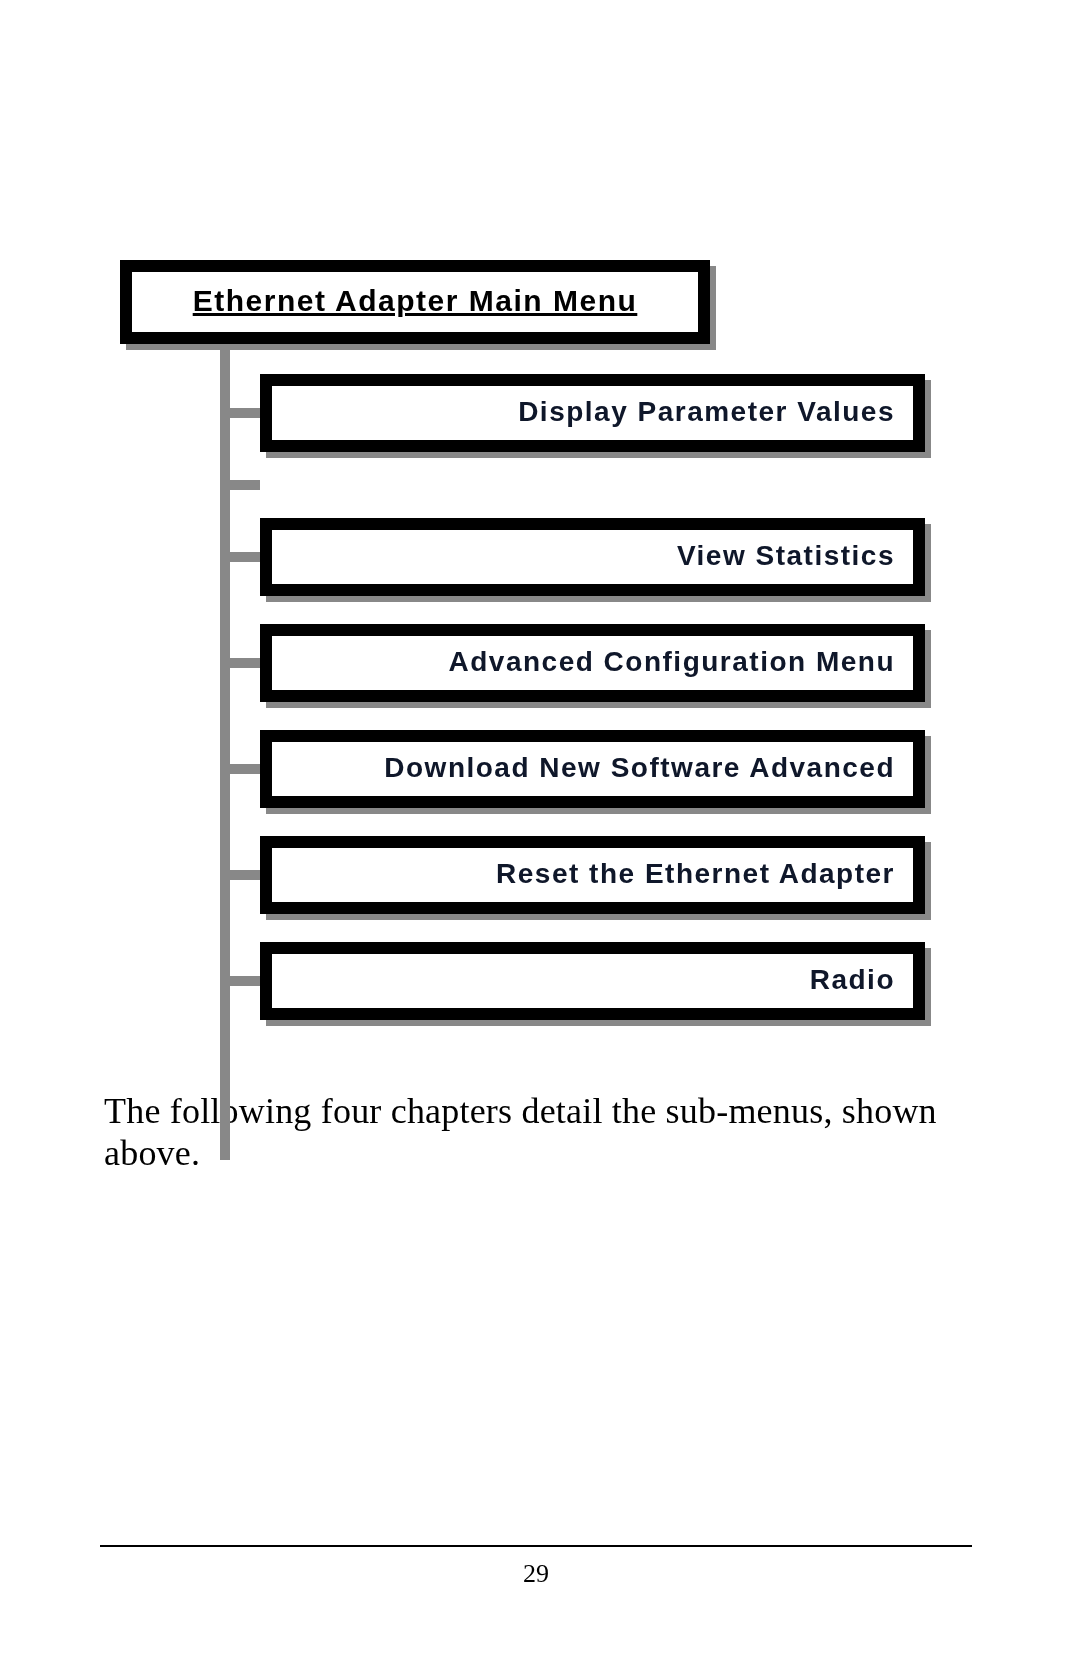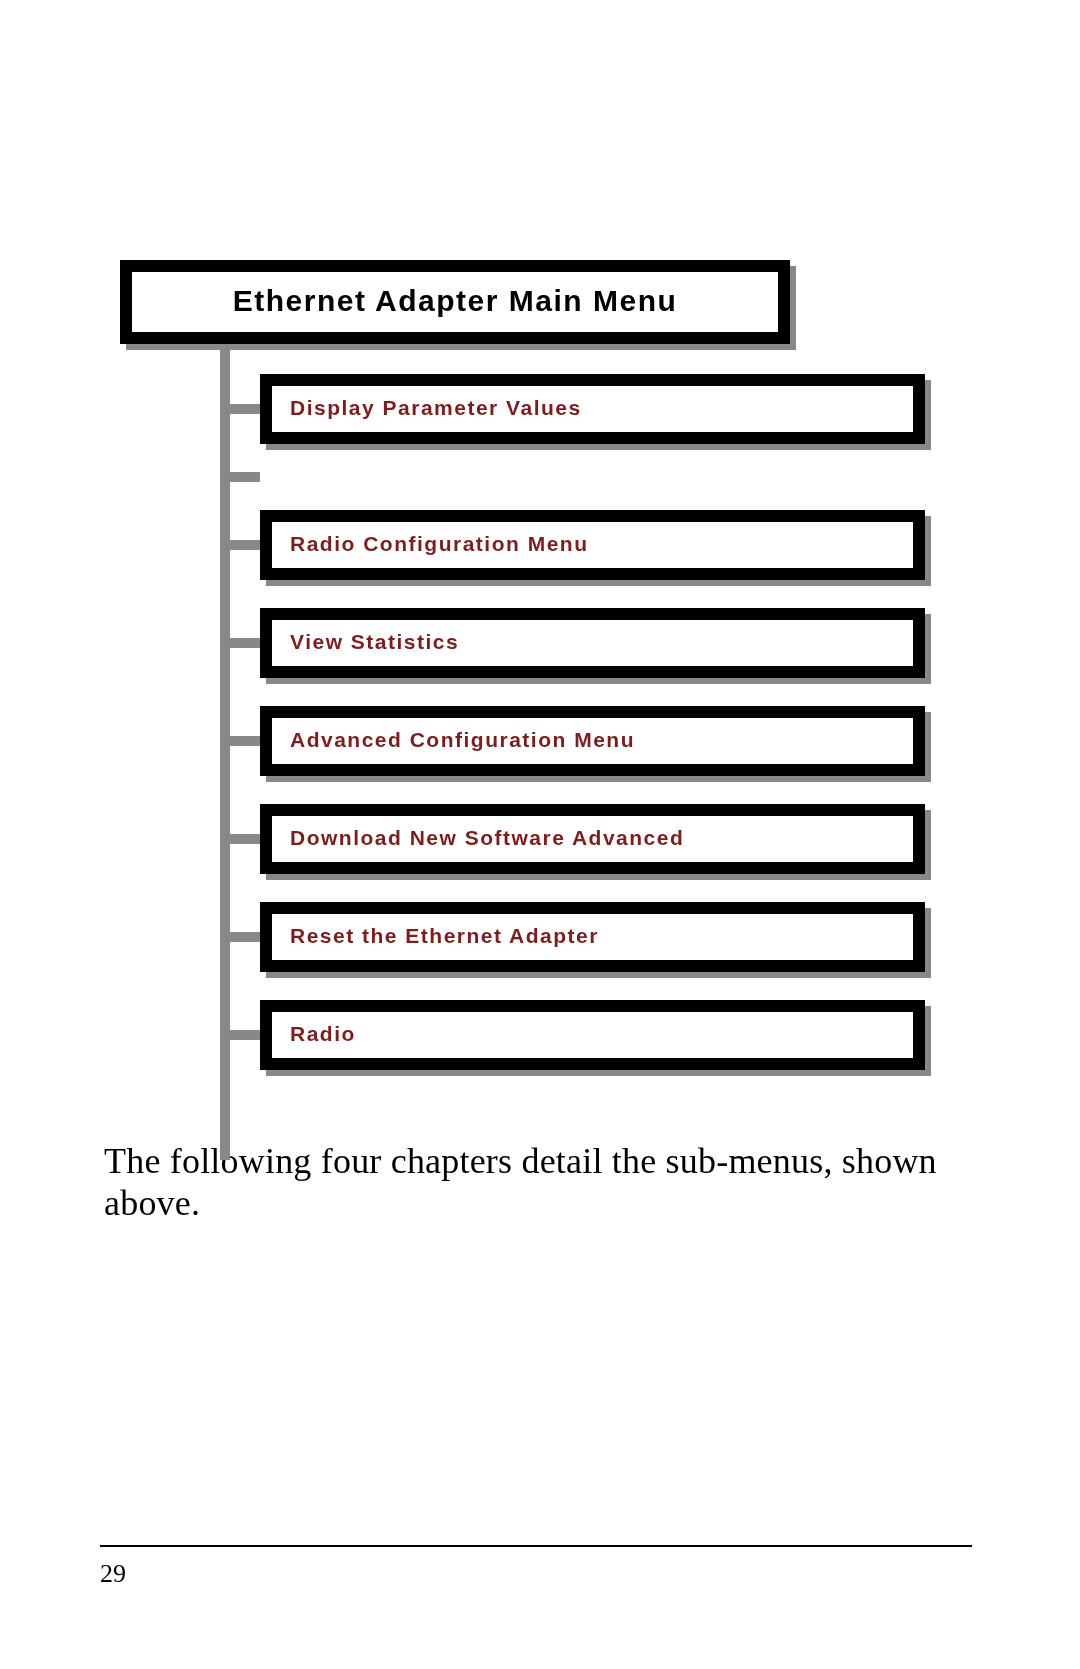--- a/index.html
+++ b/index.html
@@ -20,26 +20,27 @@
     padding: 260px 100px 100px 100px;
     position: relative;
   }
   .diagram {
     position: relative;
     width: 840px;
     margin: 0 auto;
   }
   .main-box {
     position: relative;
-    width: 670px;
+    width: 590px;
     margin-left: 0;
     background: #fff;
     border: 12px solid #000;
     padding: 12px 20px 14px 20px;
     box-shadow: 6px 6px 0 0 #888;
+    text-decoration: underline;
   }
   .main-box-text {
     font-family: Arial, Helvetica, sans-serif;
     font-weight: 700;
     font-size: 30px;
     letter-spacing: 1.5px;
     text-align: center;
     color: #000;
   }
   .tree-wrap {
@@ -71,40 +72,40 @@
     background: #fff;
     border: 12px solid #000;
     padding: 10px 18px 12px 18px;
     box-shadow: 6px 6px 0 0 #888;
     flex: 0 0 auto;
     width: 665px;
   }
   .child-text {
     font-family: Arial, Helvetica, sans-serif;
     font-weight: 700;
-    font-size: 21px;
+    font-size: 28px;
     letter-spacing: 1.5px;
-    text-align: left;
-    color: #7f1d1d;
+    text-align: right;
+    color: #0f172a;
     white-space: nowrap;
   }
   .body-text {
     font-family: "Times New Roman", Times, serif;
     font-size: 36px;
     color: #000;
     margin-top: 70px;
     margin-left: 4px;
     letter-spacing: 0.2px;
   }
   .footer {
     position: absolute;
     left: 100px;
     right: 108px;
     bottom: 80px;
-    text-align: left;
+    text-align: center;
   }
   .footer-line {
     border: none;
     border-top: 2px solid #000;
     margin-bottom: 12px;
   }
   .page-number {
     font-family: "Times New Roman", Times, serif;
     font-size: 26px;
     color: #000;
@@ -128,26 +129,20 @@
         <div class="hconnector"></div>
         <div class="child-box">
           <div class="child-text">Display Parameter Values</div>
         </div>
       </div>
 
       <div class="child-row">
         <div class="hconnector"></div>
       </div>
 
-      <div class="child-row">
-        <div class="hconnector"></div>
-        <div class="child-box">
-          <div class="child-text">Radio Configuration Menu</div>
-        </div>
-      </div>
 
       <div class="child-row">
         <div class="hconnector"></div>
         <div class="child-box">
           <div class="child-text">View Statistics</div>
         </div>
       </div>
 
       <div class="child-row">
         <div class="hconnector"></div>

